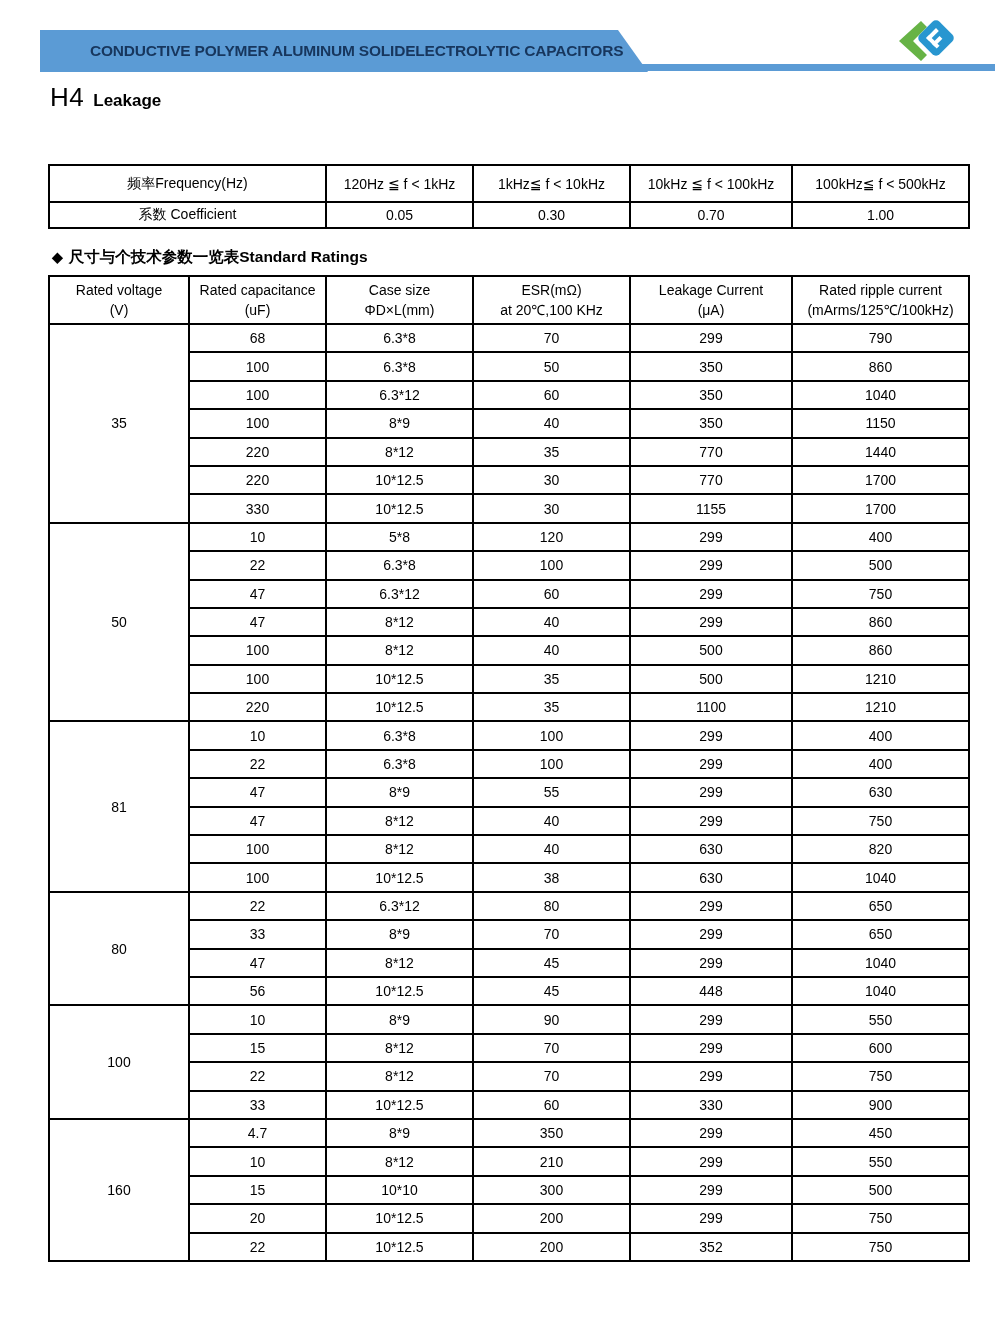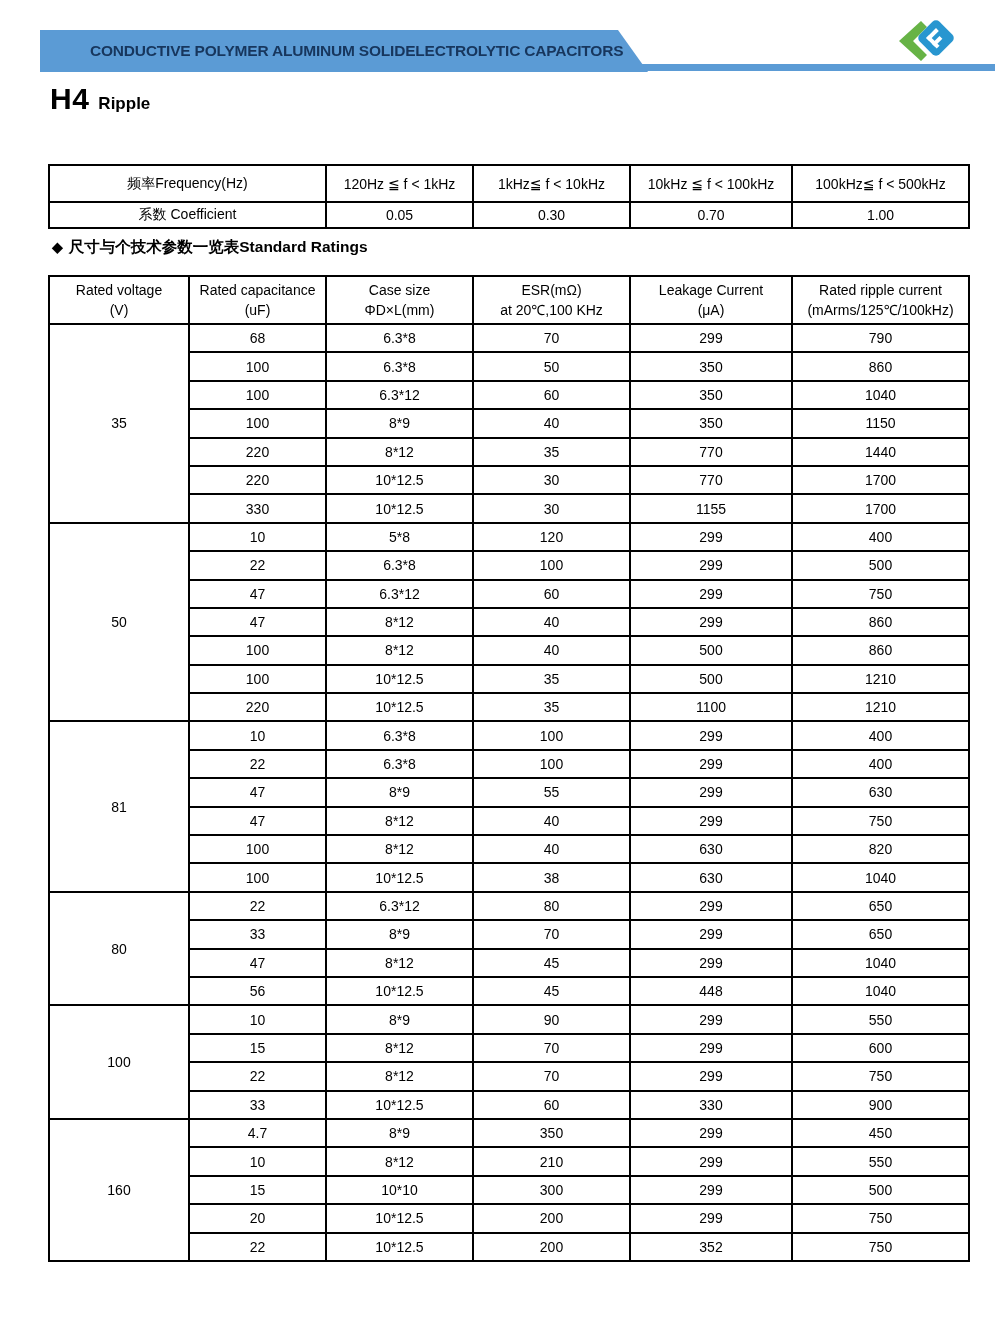--- a/index.html
+++ b/index.html
@@ -42,34 +42,34 @@
     position: absolute;
     top: 10px; left: 894px;
   }
 
   
   .series {
     position: absolute;
     top: 82px; left: 50px;
     white-space: nowrap;
   }
-  .series-main { font-size: 30px; font-weight: bold; letter-spacing: 0.5px; }
+  .series-main { font-size: 26px; font-weight: normal; letter-spacing: 0.5px; }
   .series-suffix { font-size: 17px; font-weight: bold; margin-left: 9px; }
 
   
   .section-title {
     position: absolute;
     left: 52px;
     font-size: 15.5px;
     font-weight: bold;
     white-space: nowrap;
   }
   .section-title .bullet { font-size: 14px; margin-right: 6px; }
   .sec1 { top: 137px; }
-  .sec2 { top: 237px; }
+  .sec2 { top: 247px; }
 
   
   table {
     position: absolute;
     left: 48px;
     width: 920px;
     border-collapse: collapse;
     table-layout: fixed;
     padding-left: 16px;
   }
@@ -109,21 +109,21 @@
     <polygon points="5,31 27,11 33,17 19,31 33,45 27,51" fill="#67b346"></polygon>
     <g transform="rotate(-45 42 28)">
       <rect x="28" y="14" width="28" height="28" rx="5" fill="#2896d0"></rect>
       <rect x="35" y="21" width="4" height="15" fill="#ffffff"></rect>
       <rect x="35" y="21" width="14" height="4" fill="#ffffff"></rect>
       <rect x="35" y="29" width="11" height="4" fill="#ffffff"></rect>
     </g>
   </svg>
 
   <div class="series">
-    <span class="series-main">H4</span><span class="series-suffix">Ripple</span>
+    <span class="series-main">H4</span><span class="series-suffix">Leakage</span>
   </div>
 
 
   <table class="coef-table">
     <colgroup>
       <col style="width:277px">
         <col style="width:147px">
         <col style="width:157px">
         <col style="width:162px">
         <col style="width:177px">

